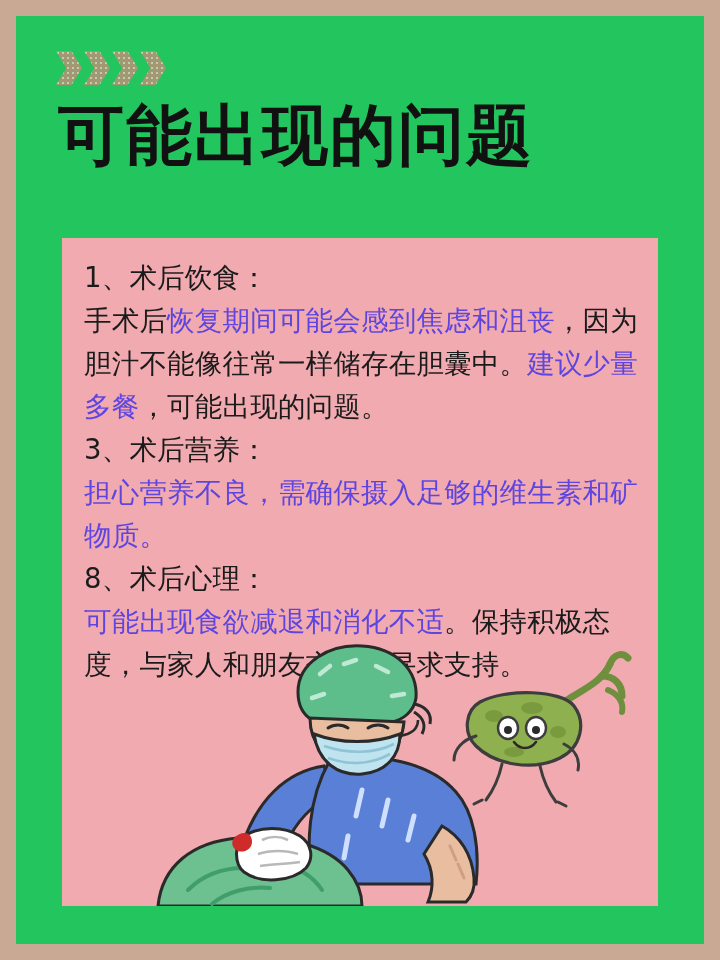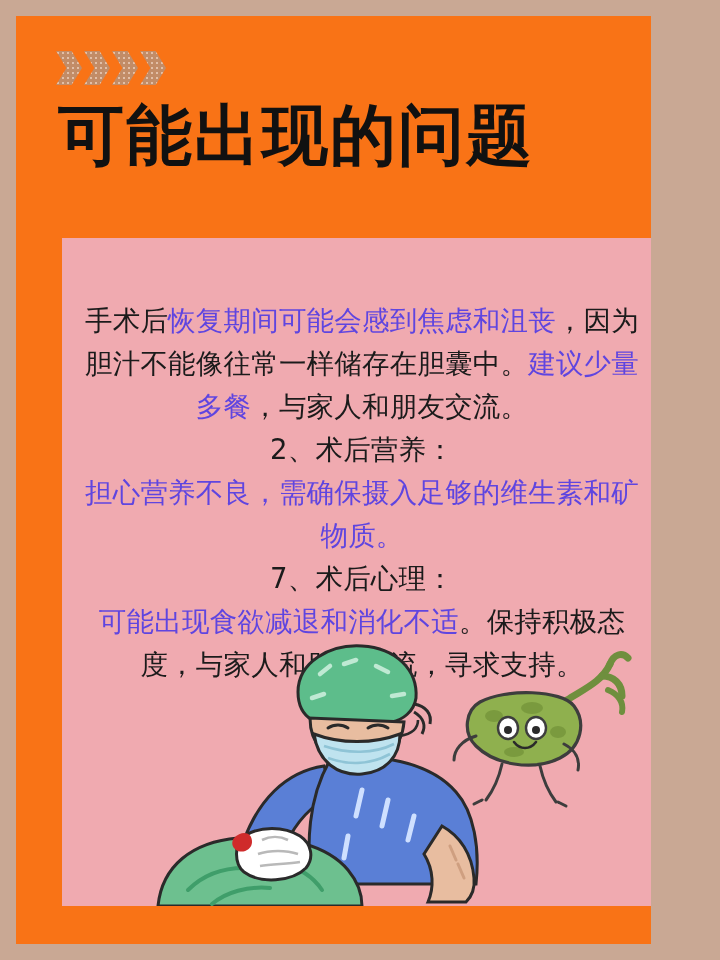--- a/index.html
+++ b/index.html
@@ -10,25 +10,24 @@
     width: 720px;
     height: 960px;
     background: #c9a894;
     font-family: "Liberation Sans", sans-serif;
     overflow: hidden;
   }
   #poster {
     position: absolute;
     left: 16px;
     top: 16px;
-    width: 635px;
+    width: 688px;
     height: 928px;
-    background: #f97316;
+    background: #22c55e;
     overflow: hidden;
-    text-align: center;
   }
   
   .chevron-strip {
     position: absolute;
     left: 40px;
     top: 32px;
     width: 136px;
     height: 40px;
     display: flex;
     gap: 2px;
@@ -103,25 +102,25 @@
     <div class="chev dotted"></div>
     <div class="chev dotted"></div>
     <div class="chev dotted"></div>
     <div class="chev dotted"></div>
   </div>
 
   <div class="title">可能出现的问题</div>
 
   <div class="card">
     <div class="body-text">
-      <br>
-      <span class="blk">手术后</span><span class="hl">恢复期间可能会感到焦虑和沮丧</span><span class="blk">，因为胆汁不能像往常一样储存在胆囊中。</span><span class="hl">建议少量多餐</span><span class="blk">，与家人和朋友交流。</span><br>
-      <span class="blk">2、术后营养：</span><br>
+      <span class="blk">1、术后饮食：</span><br>
+      <span class="blk">手术后</span><span class="hl">恢复期间可能会感到焦虑和沮丧</span><span class="blk">，因为胆汁不能像往常一样储存在胆囊中。</span><span class="hl">建议少量多餐</span><span class="blk">，可能出现的问题。</span><br>
+      <span class="blk">3、术后营养：</span><br>
       <span class="hl">担心营养不良，需确保摄入足够的维生素和矿物质。</span><br>
-      <span class="blk">7、术后心理：</span><br>
+      <span class="blk">8、术后心理：</span><br>
       <span class="hl">可能出现食欲减退和消化不适</span><span class="blk">。保持积极态度，与家人和朋友交流，寻求支持。</span>
     </div>
 
     <div class="illus">
       <svg width="596" height="266" viewBox="0 0 596 266">
 
         <g>
 
           <path d="M505 60 C520 50, 540 42, 548 24" stroke="#6f8f3e" stroke-width="7" fill="none" stroke-linecap="round"></path>
           <path d="M548 24 C552 14, 560 12, 566 18" stroke="#6f8f3e" stroke-width="7" fill="none" stroke-linecap="round"></path>

